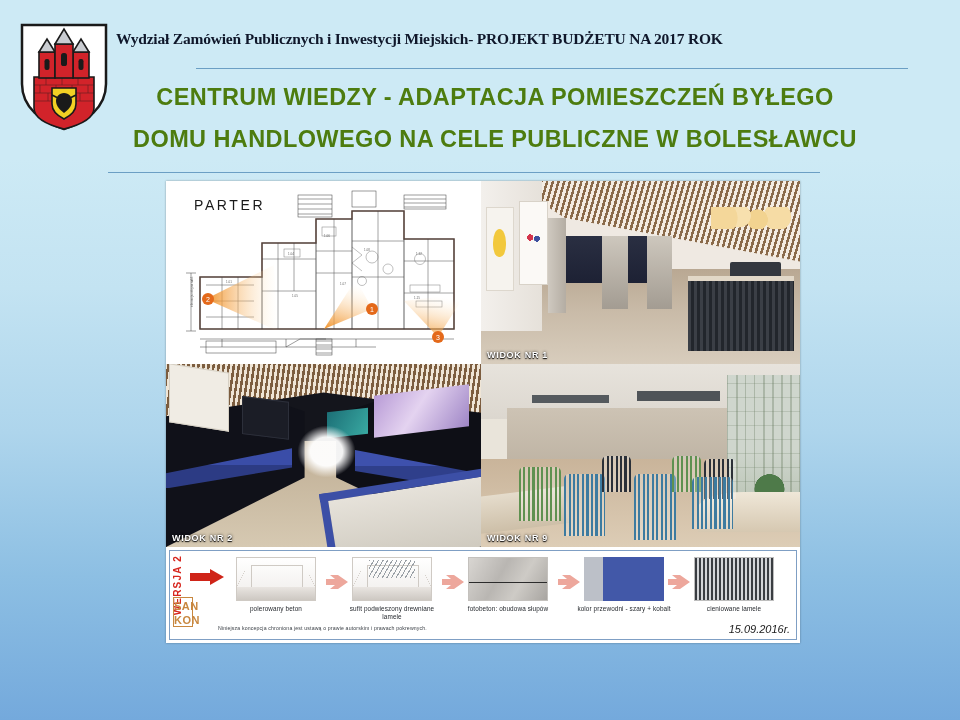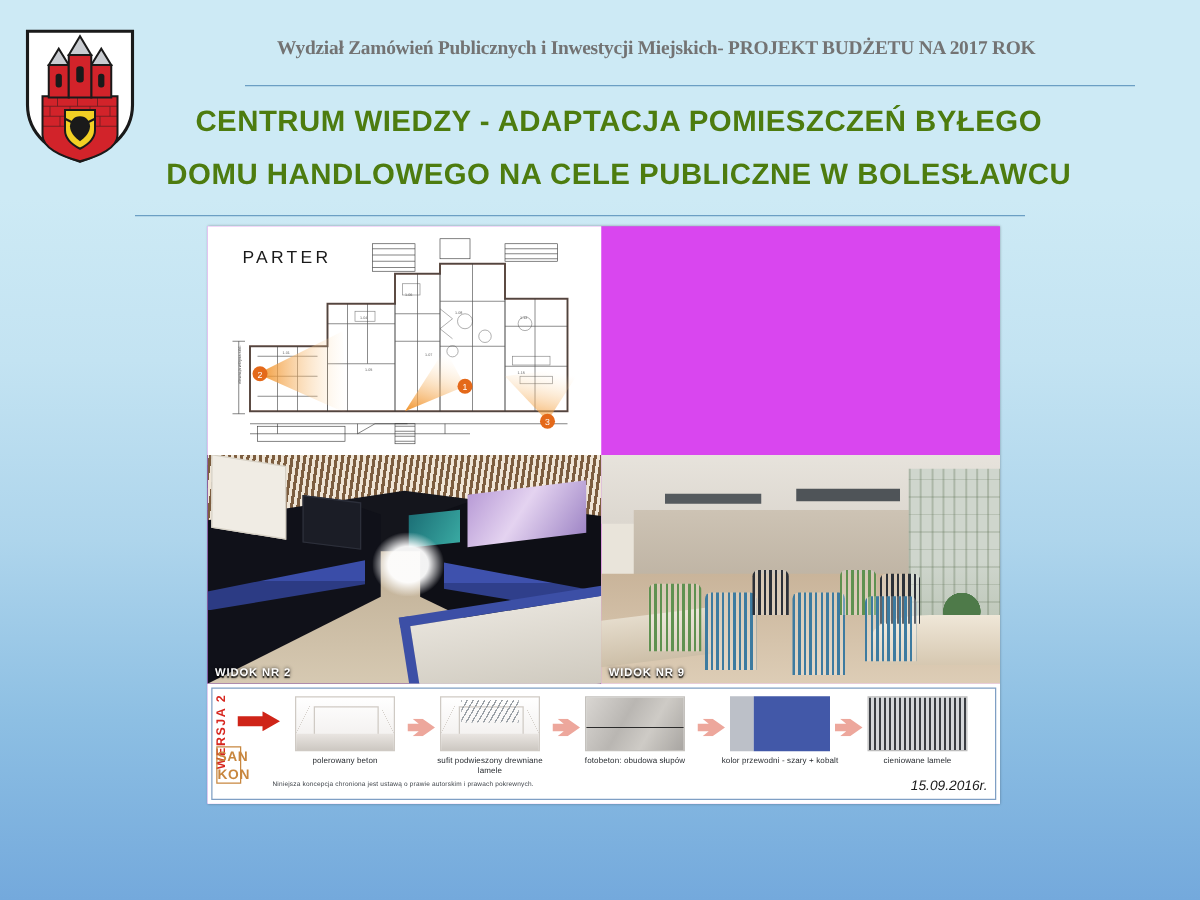--- a/index.html
+++ b/index.html
@@ -14,24 +14,24 @@
         #aed5ec 60%, #8dbfe3 80%, #74a9dc 100%);
     position: relative;
   }
 
   
   .header { position: absolute; left: 0; top: 0; width: 960px; height: 178px; }
 
   .crest { position: absolute; left: 18px; top: 22px; width: 92px; height: 110px; }
 
   .dept-line {
-    position: absolute; left: 130px; top: 30px; width: 790px;
+    position: absolute; left: 116px; top: 30px; width: 790px;
     font-family: "Liberation Serif", serif;
-    font-size: 15.5px; font-weight: bold; color: #737373;
-    letter-spacing: -0.2px; white-space: nowrap; text-align: center;
+    font-size: 15.5px; font-weight: bold; color: #0f172a;
+    letter-spacing: -0.2px; white-space: nowrap;
   }
 
   .rule { position: absolute; height: 0; border-top: 1.5px solid #6b9fc4; }
   .rule-top { left: 196px; top: 68px; width: 712px; }
   .rule-bot { left: 108px; top: 172px; width: 712px; }
 
   .title-block {
     position: absolute; left: 100px; top: 86px; width: 790px;
     text-align: center;
   }
@@ -350,20 +350,37 @@
           <text x="198" y="70">1.08</text>
         <text x="250" y="74">1.12</text>
           <text x="248" y="118">1.15</text>
         <text x="126" y="116">1.05</text>
           <text x="174" y="104">1.07</text>
       </g>
       <text x="27" y="126" font-size="3.2" fill="#4a4a4a" transform="rotate(-90 27 126)" font-family="Liberation Sans, sans-serif">elewacja witryna szkl.</text>
     </svg>
   </div>
 
+  <div class="cell cell-view1">
+    <div class="v1">
+      <div class="v1-floor"></div>
+      <div class="v1-back"></div>
+      <div class="v1-ceil"></div>
+      <div class="v1-wallL"></div>
+      <div class="v1-artL"></div>
+      <div class="v1-artM"></div>
+      <div class="v1-col" style="left:21%"></div>
+      <div class="v1-pillar" style="left:38%"></div>
+      <div class="v1-pillar" style="left:52%"></div>
+      <div class="v1-lamps"></div>
+      <div class="v1-monitor"></div>
+      <div class="v1-desk"></div>
+    </div>
+    <div class="view-tag">WIDOK NR 1</div>
+  </div>
 
   <div class="cell cell-view2">
     <div class="v2">
       <div class="v2-floor"></div>
       <div class="v2-wallL"></div>
       <div class="v2-wallR"></div>
       <div class="v2-ceil"></div>
       <div class="v2-artL"></div>
       <div class="v2-scrA"></div>
       <div class="v2-scrC"></div>

